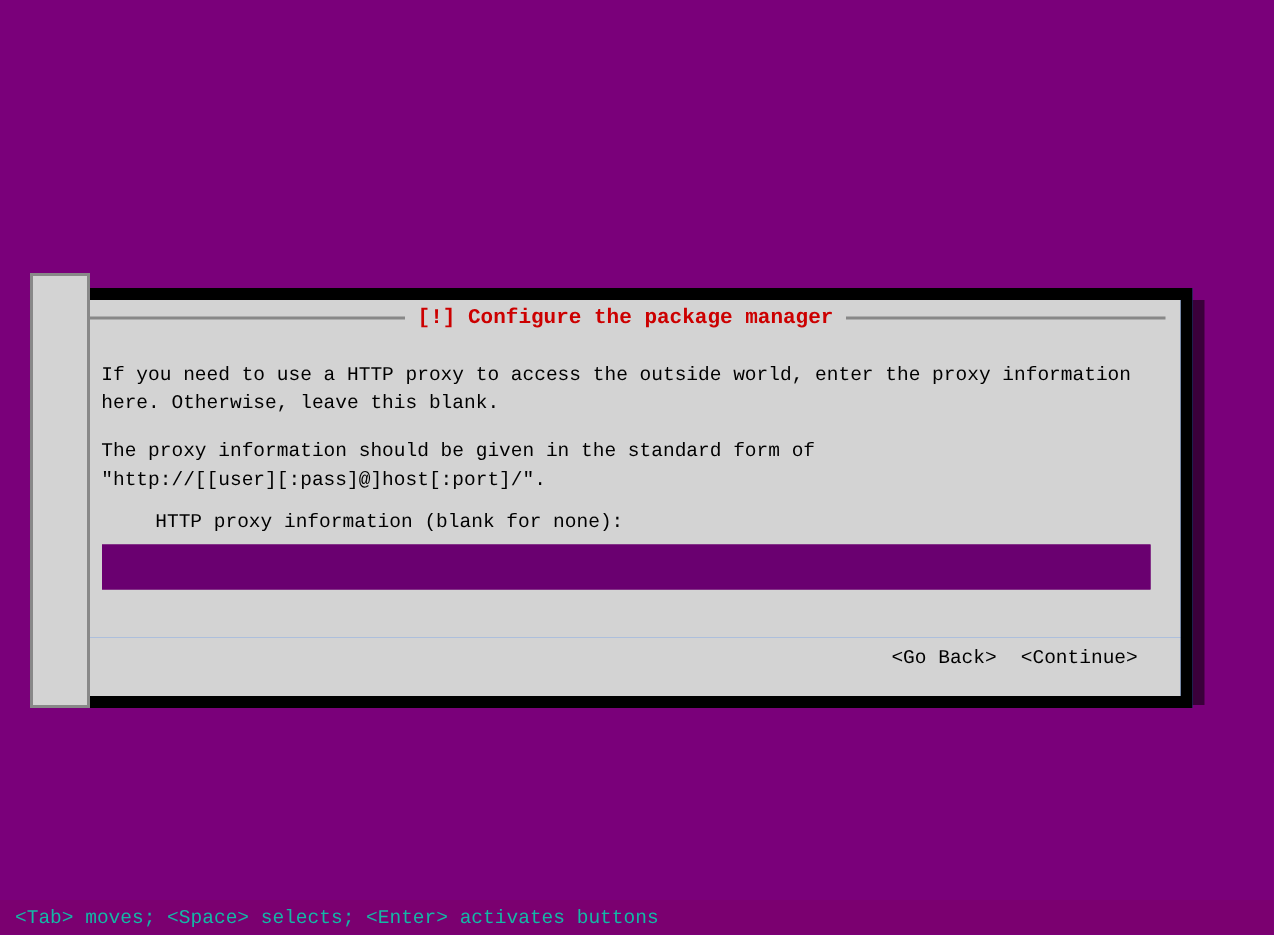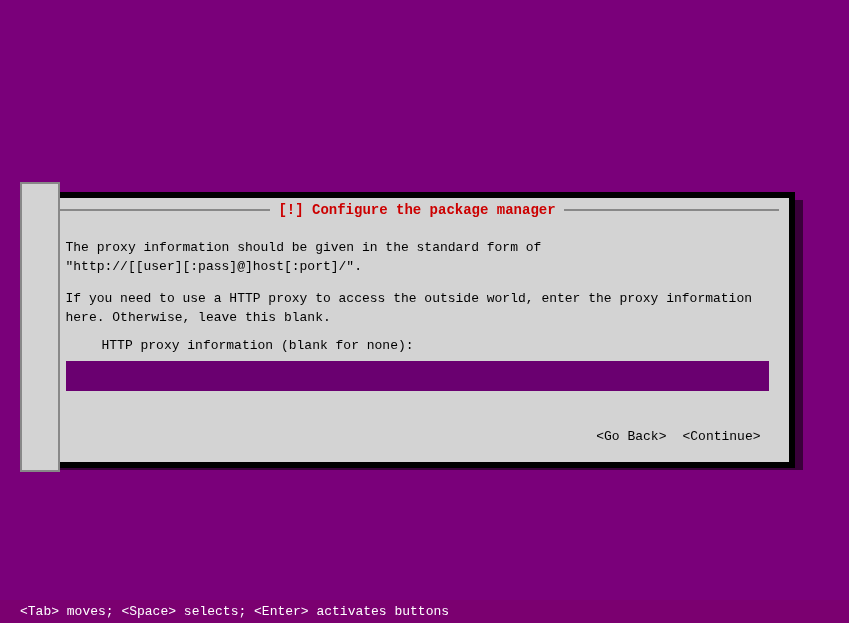--- a/index.html
+++ b/index.html
@@ -52,21 +52,21 @@
       height: 270px;
       background-color: #3a003a;
     }
 
     .dialog-box {
       position: absolute;
       top: calc(50% - 120px);
       left: calc(50% - 385px);
       width: 755px;
       background-color: #3b82f6;
-      border: 6px solid #000000;
+      border: 8px solid #000000;
       color: #000;
     }
 
     .dialog-title-bar {
       display: flex;
       align-items: center;
       justify-content: center;
       padding: 0 10px;
       height: 24px;
       background-color: #d3d3d3;
@@ -149,24 +149,24 @@
       padding: 2px 8px;
       outline: none;
     }
 
     .status-bar {
       position: absolute;
       bottom: 0;
       left: 0;
       width: 100%;
       background-color: #7b0070;
-      color: #ffffff;
-      font-family: 'Courier New', Courier, monospace;
-      font-size: 13px;
-      padding: 4px 20px;
+      color: #14b8a6;
+      font-family: 'Courier New', Courier, monospace;
+      font-size: 13px;
+      padding: 4px 10px;
       z-index: 20;
     }
 
     
     .left-partial-box {
       position: absolute;
       left: 20px;
       top: calc(50% - 130px);
       width: 40px;
       height: 290px;
@@ -189,26 +189,26 @@
   <div class="dialog-box">
 
     <div class="dialog-title-bar">
       <div class="title-line"></div>
       <span class="title-text">[!] Configure the package manager</span>
       <div class="title-line"></div>
     </div>
 
     <div class="dialog-content">
       <p>
+        <span>If you need to use a HTTP proxy to access the outside world, enter the proxy information</span><br>
+        <span>here. Otherwise, leave this blank.</span>
+      </p>
+      <p>
         <span>The proxy information should be given in the standard form of</span><br>
         <span>"http://[[user][:pass]@]host[:port]/".</span>
-      </p>
-      <p>
-        <span>If you need to use a HTTP proxy to access the outside world, enter the proxy information</span><br>
-        <span>here. Otherwise, leave this blank.</span>
       </p>
       <div class="proxy-label">HTTP proxy information (blank for none):</div>
       <div class="proxy-input-container">
         <input class="proxy-input" type="text" value="" style="">
       </div>
     </div>
 
     <div class="dialog-buttons">
       <button class="dialog-button">&lt;Go Back&gt;</button>
       <button class="dialog-button">&lt;Continue&gt;</button>

